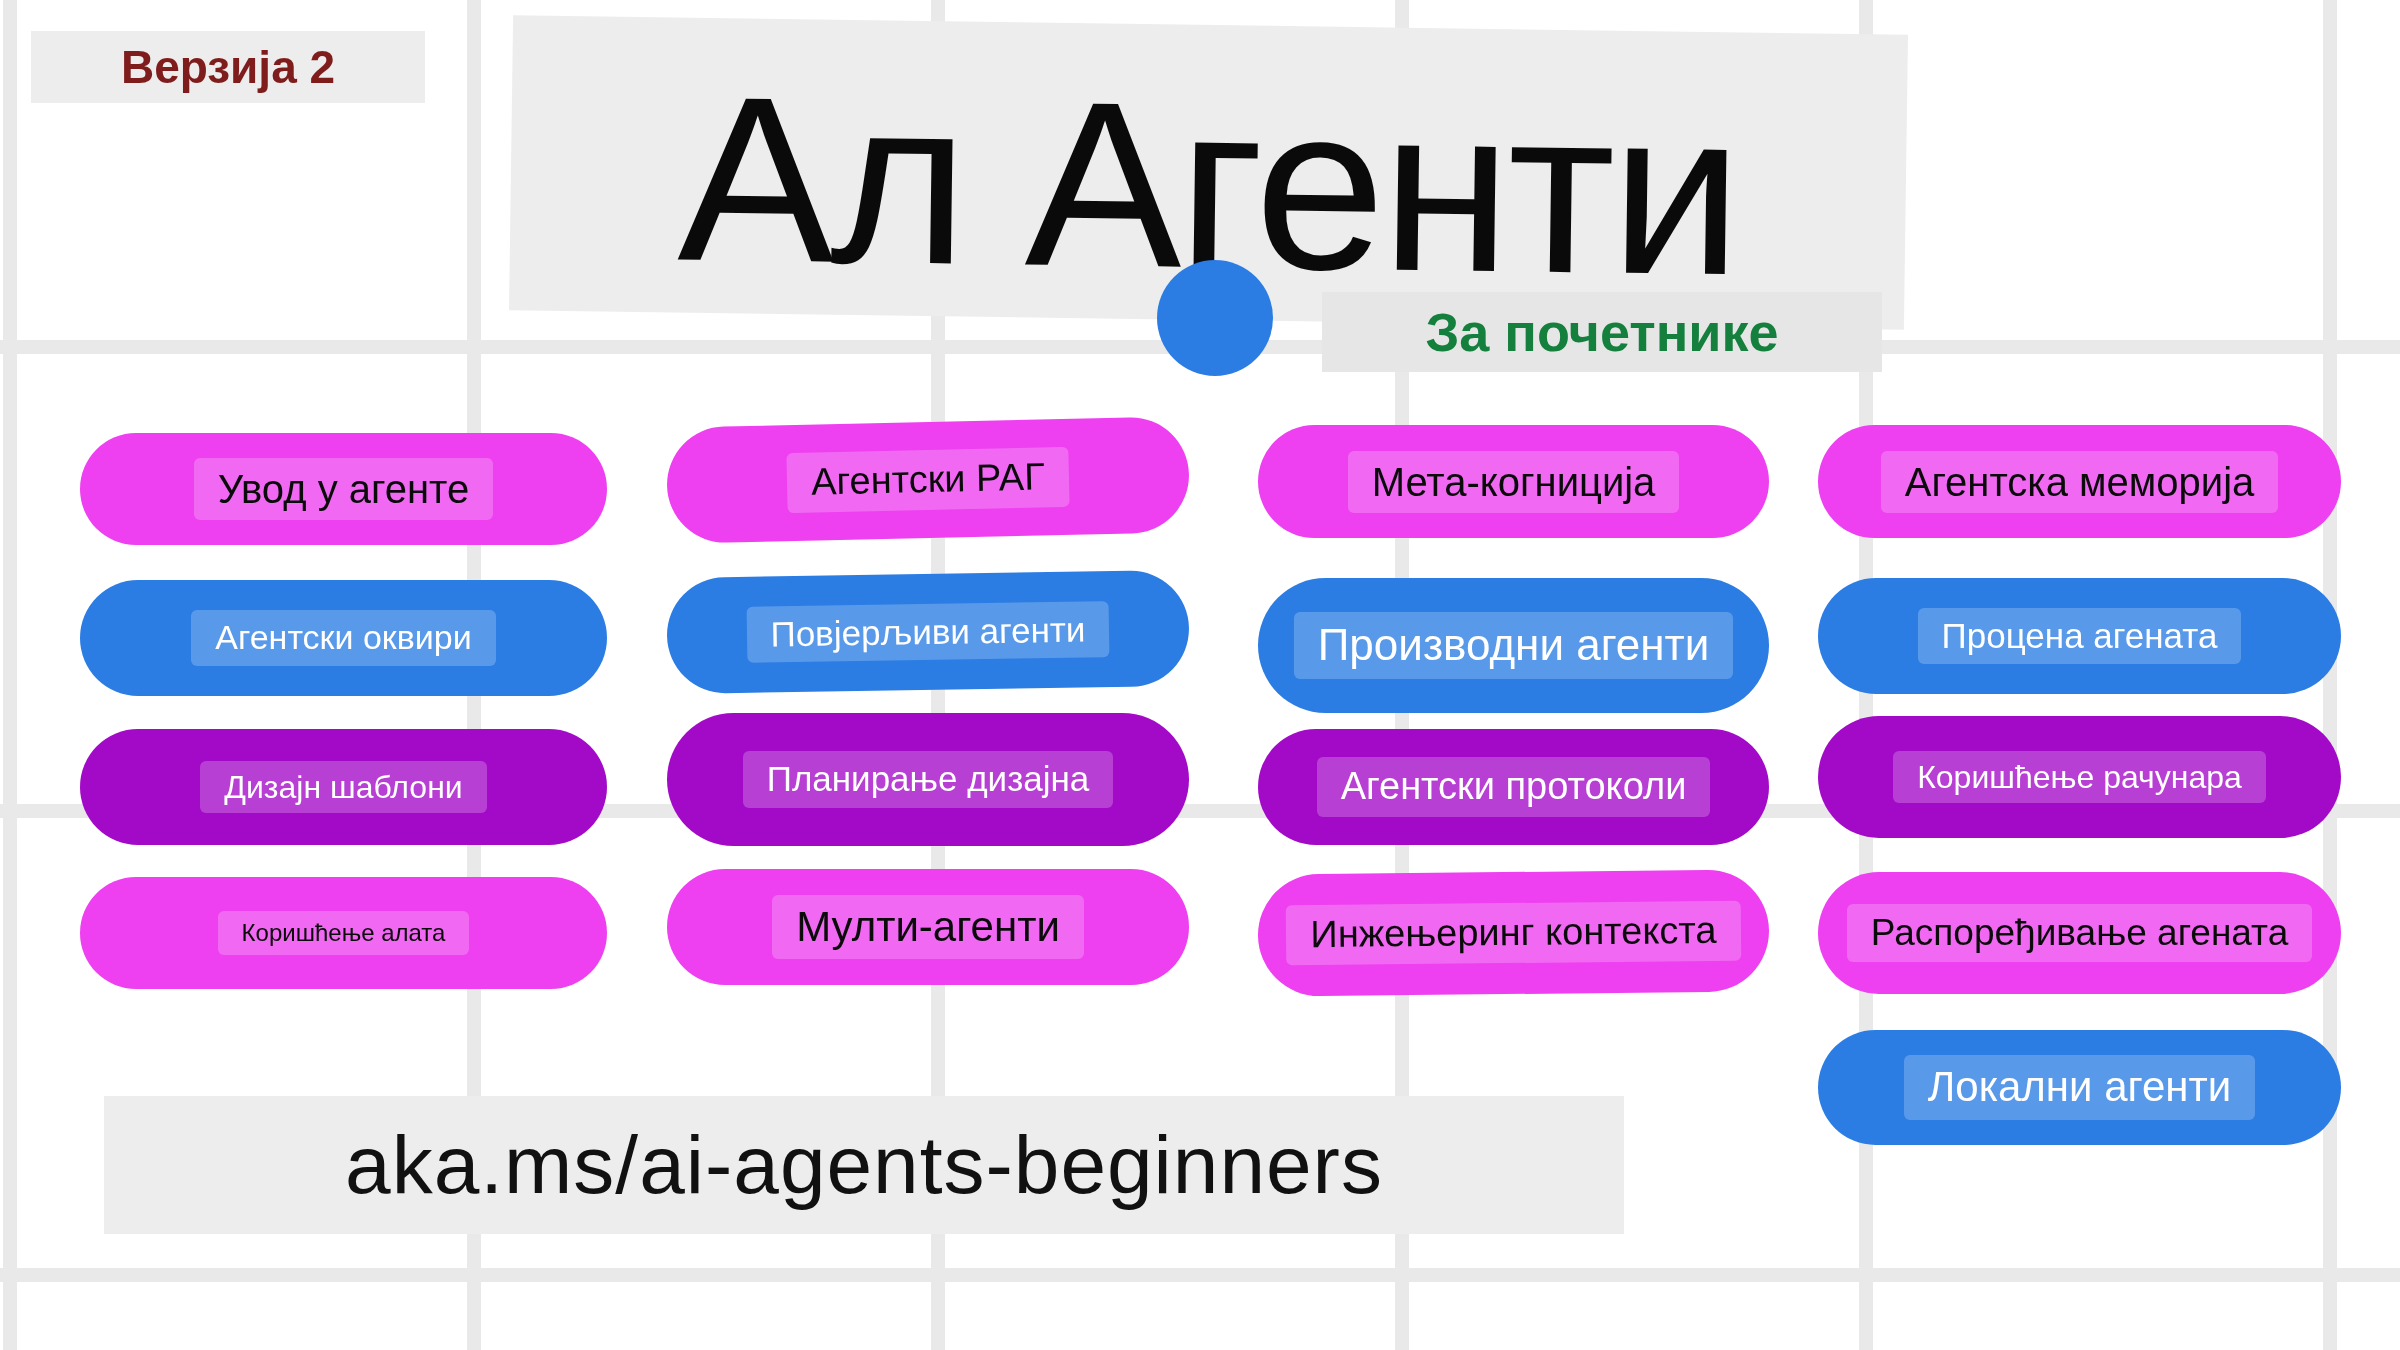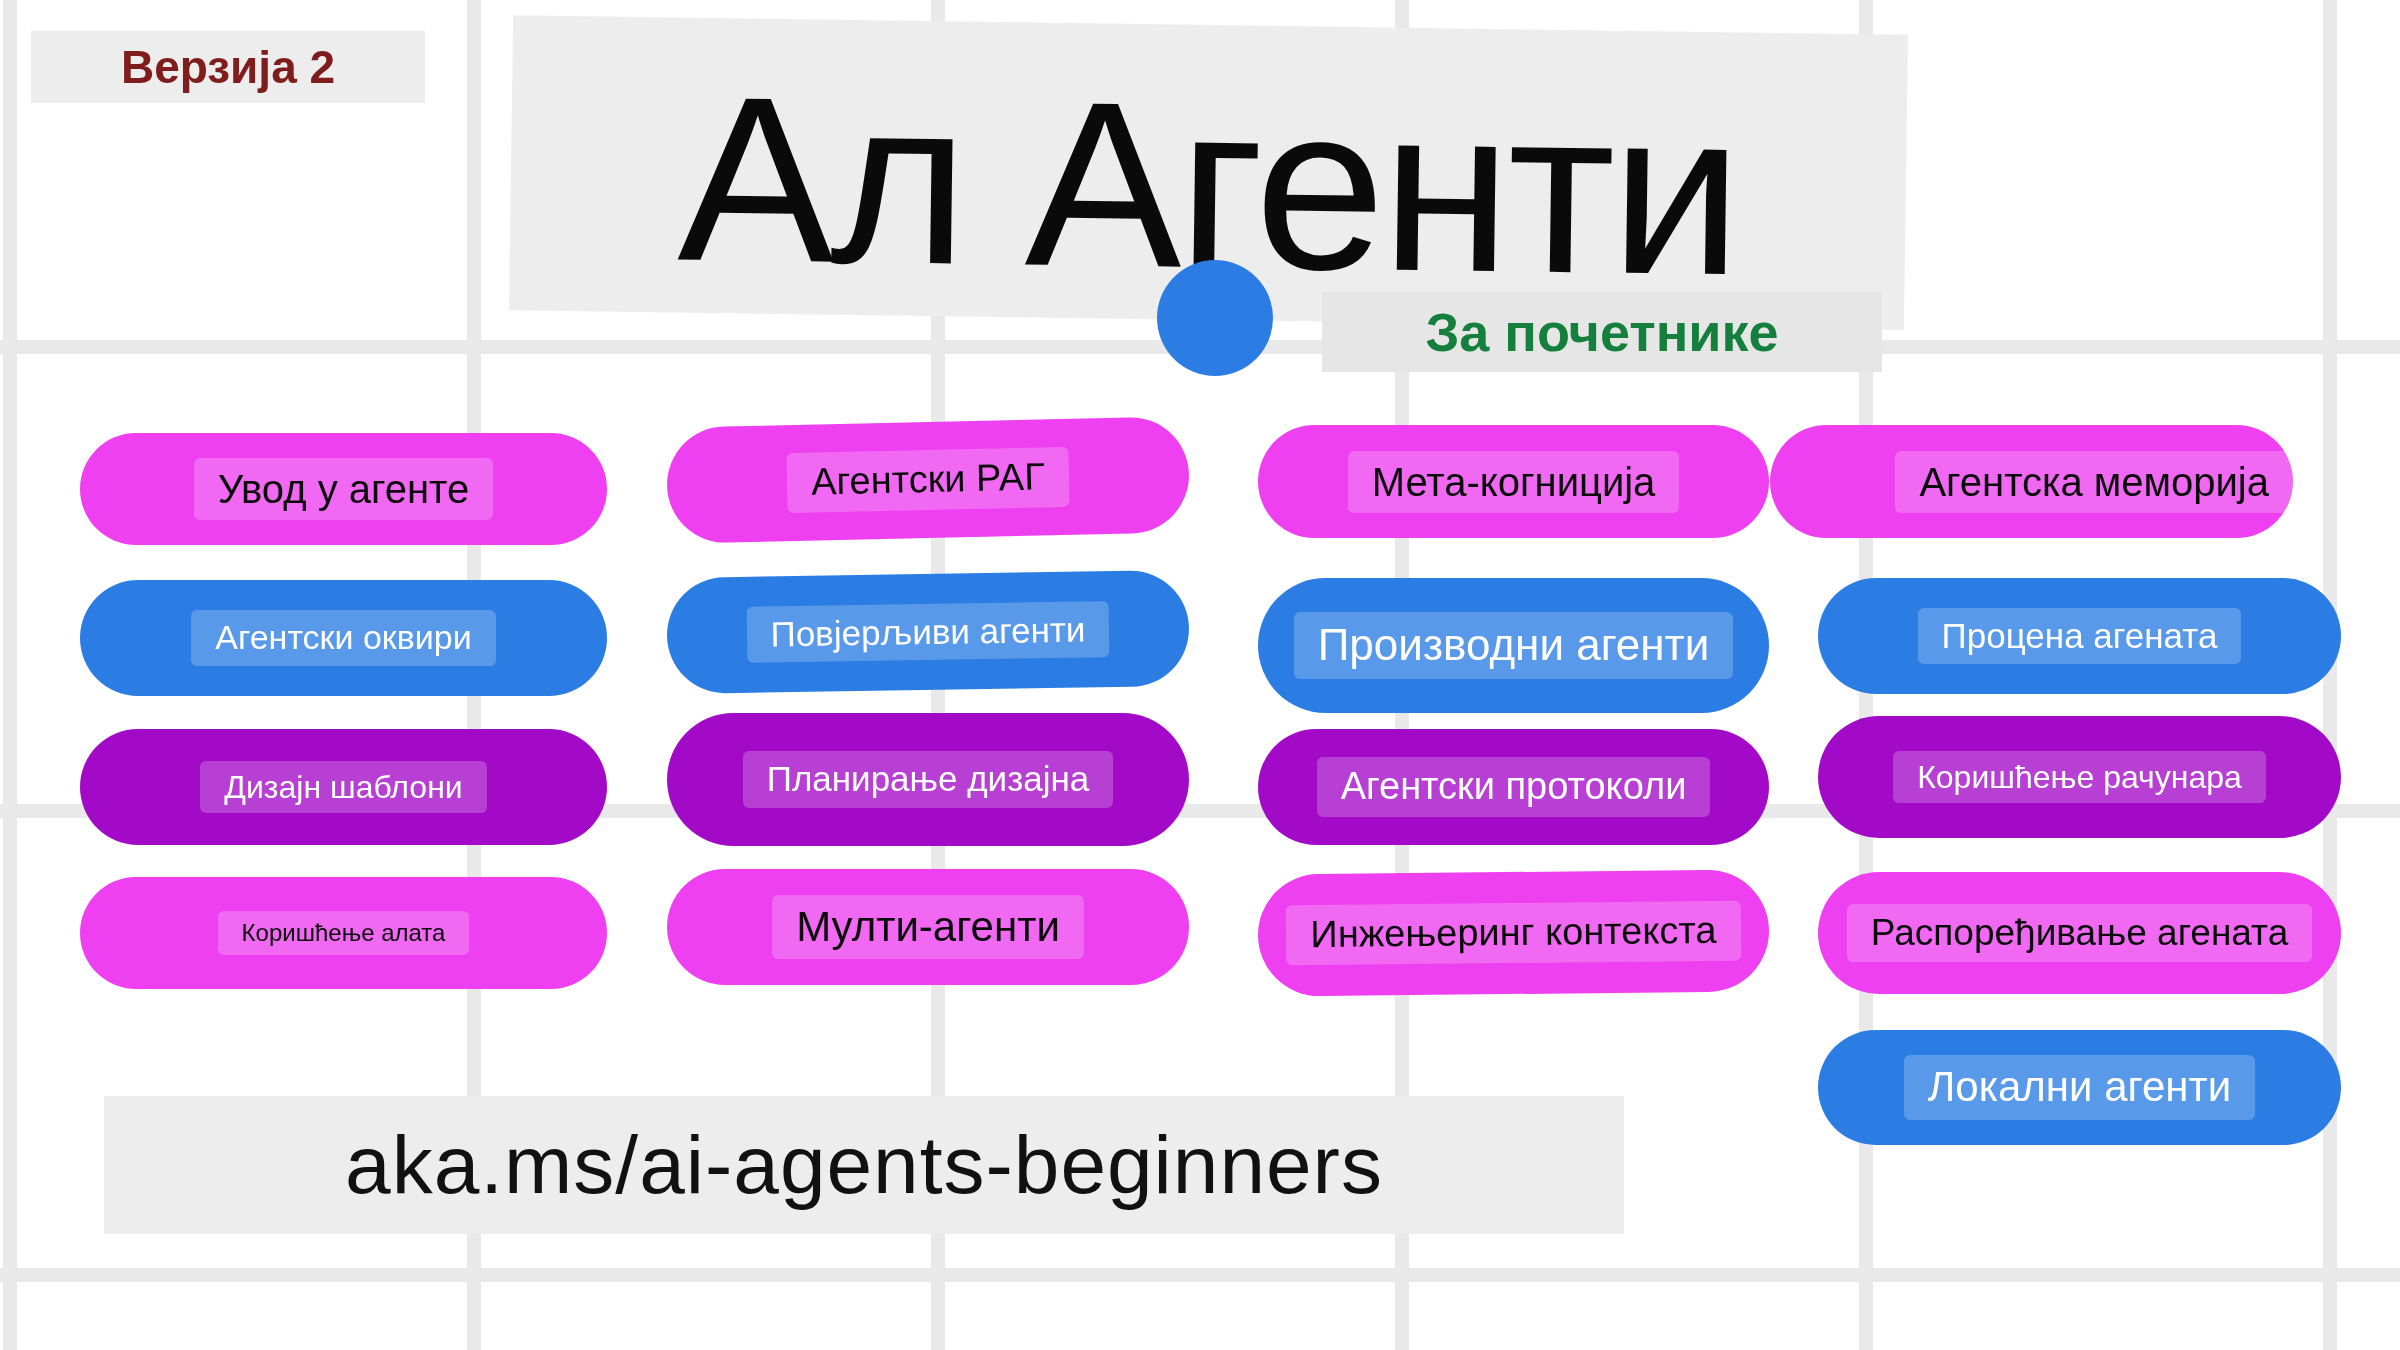--- a/index.html
+++ b/index.html
@@ -147,21 +147,21 @@
   <div class="pill" style="left: 1258px; top: 578px; width: 511px; height: 135px; font-size: 44px; background-color: rgb(43, 125, 228);" data-color="blue">
     <span class="lbl">Производни агенти</span>
   </div>
   <div class="pill" style="left: 1258px; top: 729px; width: 511px; height: 116px; font-size: 38px; background-color: rgb(163, 10, 200);" data-color="purple">
     <span class="lbl">Агентски протоколи</span>
   </div>
   <div class="pill" style="left: 1258px; top: 872px; width: 511px; height: 122px; font-size: 38px; transform: rotate(-0.6deg); background-color: rgb(238, 63, 240);" data-color="magenta">
     <span class="lbl">Инжењеринг контекста</span>
   </div>
 
-  <div class="pill" style="left: 1770px; top: 425px; width: 523px; height: 113px; font-size: 40px; background-color: rgb(238, 63, 240); justify-content: flex-end;" data-color="magenta">
+  <div class="pill" style="left: 1818px; top: 425px; width: 523px; height: 113px; font-size: 40px; background-color: rgb(238, 63, 240);" data-color="magenta">
     <span class="lbl">Агентска меморија</span>
   </div>
   <div class="pill" style="left: 1818px; top: 578px; width: 523px; height: 116px; font-size: 35px; background-color: rgb(43, 125, 228);" data-color="blue">
     <span class="lbl">Процена агената</span>
   </div>
   <div class="pill" style="left: 1818px; top: 716px; width: 523px; height: 122px; font-size: 32px; background-color: rgb(163, 10, 200);" data-color="purple">
     <span class="lbl">Коришћење рачунара</span>
   </div>
   <div class="pill" style="left: 1818px; top: 872px; width: 523px; height: 122px; font-size: 37px; background-color: rgb(238, 63, 240);" data-color="magenta">
     <span class="lbl">Распоређивање агената</span>

